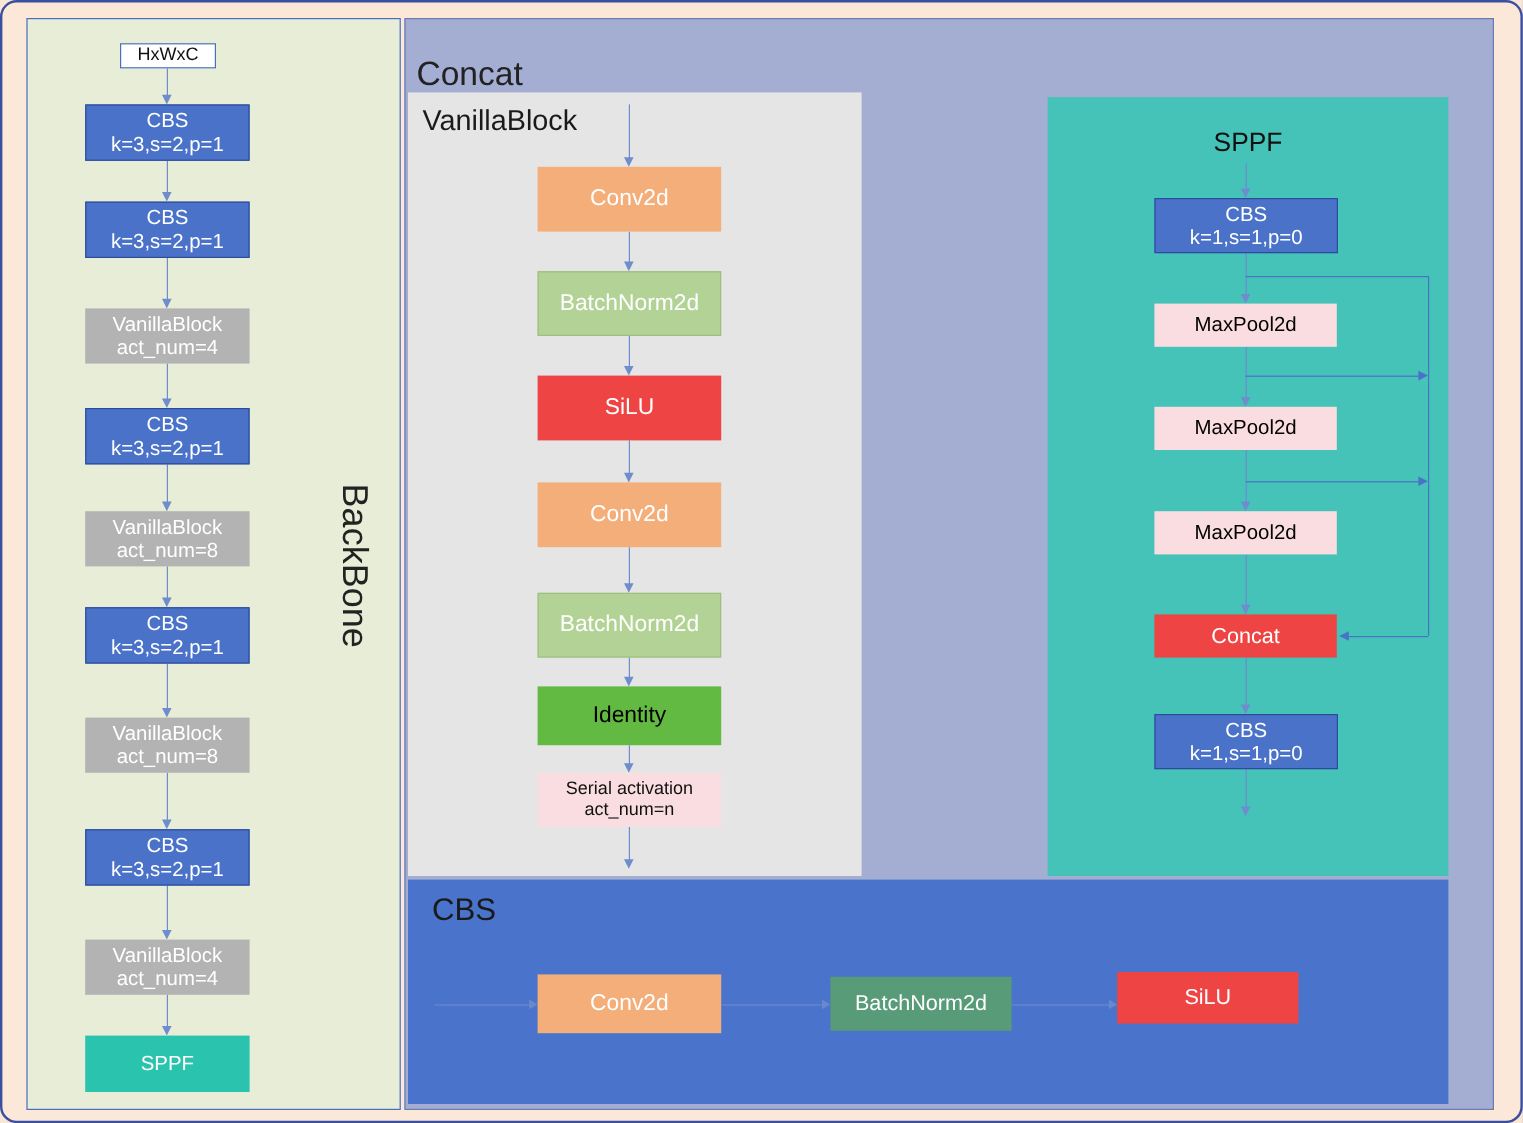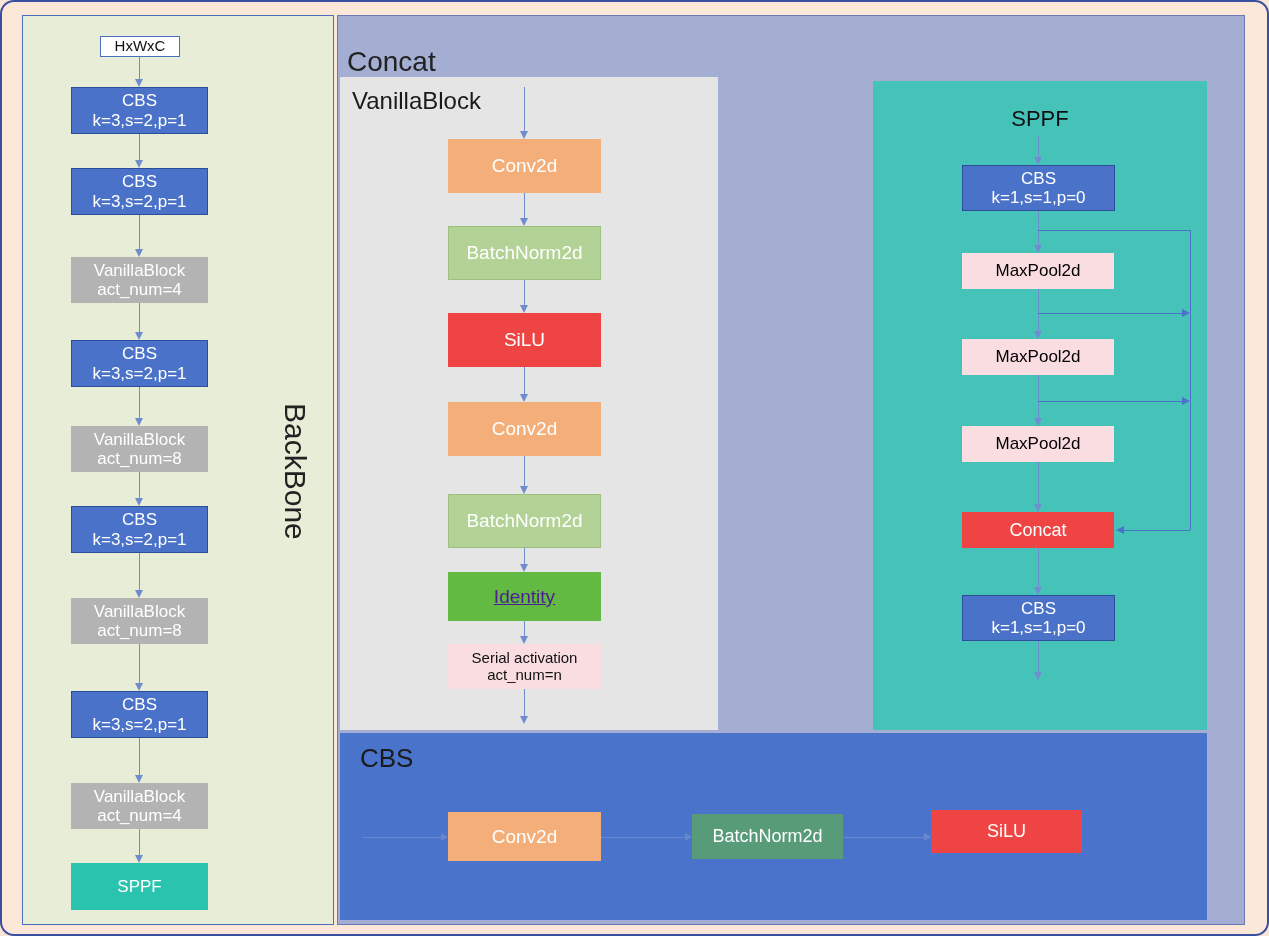--- a/index.html
+++ b/index.html
@@ -69,21 +69,21 @@
     text-align:center;line-height:1.12;
     white-space:pre-line;
   }
   .n-cbs      {background:#4a72c9;border:1px solid #2c4c9c;color:#fff;}
   .n-vanilla  {background:#b3b3b3;color:#fff;}
   .n-sppf     {background:#2ac4ae;color:#fff;}
   .n-io       {background:#ffffff;border:1px solid #4a6fc0;color:#111;}
   .n-conv     {background:#f4ae79;color:#fff;}
   .n-bn       {background:#b3d296;border:1px solid #9dbf7f;color:#fff;}
   .n-silu     {background:#ef4444;color:#fff;}
-  .n-identity {background:#63ba42;color:#4c1d95;text-decoration:underline;}
+  .n-identity {background:#63ba42;color:#000000;}
   .n-serial   {background:#fadde1;color:#111;}
   .n-maxpool  {background:#fadde1;color:#000000;}
   .n-concat   {background:#ef4444;color:#fff;justify-content:center;}
   .n-bn2      {background:#589b78;color:#fff;}
 
   
   .vline{position:absolute;width:0;border-left:1.6px solid #6f8ccd;}
   .hline{position:absolute;height:0;border-top:1.6px solid #4a72c9;}
   .vline2{position:absolute;width:0;border-left:1.6px solid #4a72c9;}
   .arrow-down{

